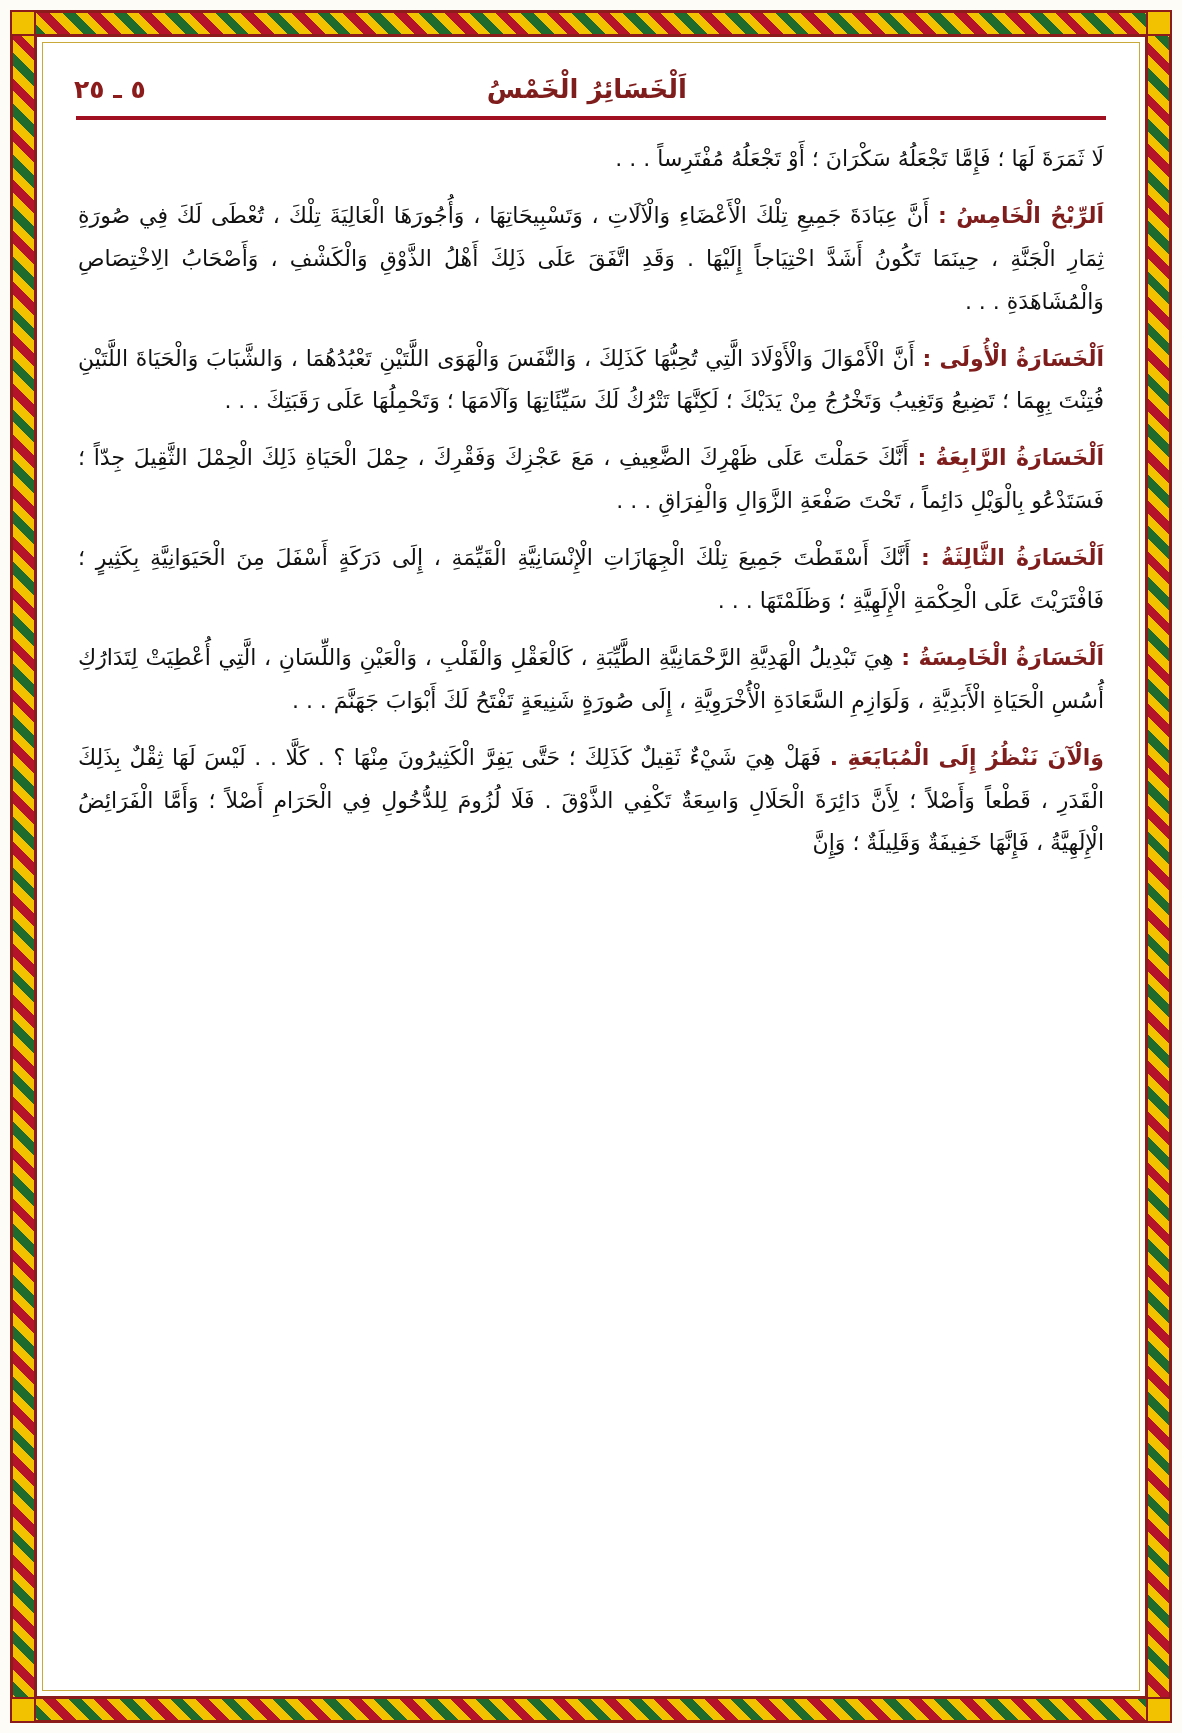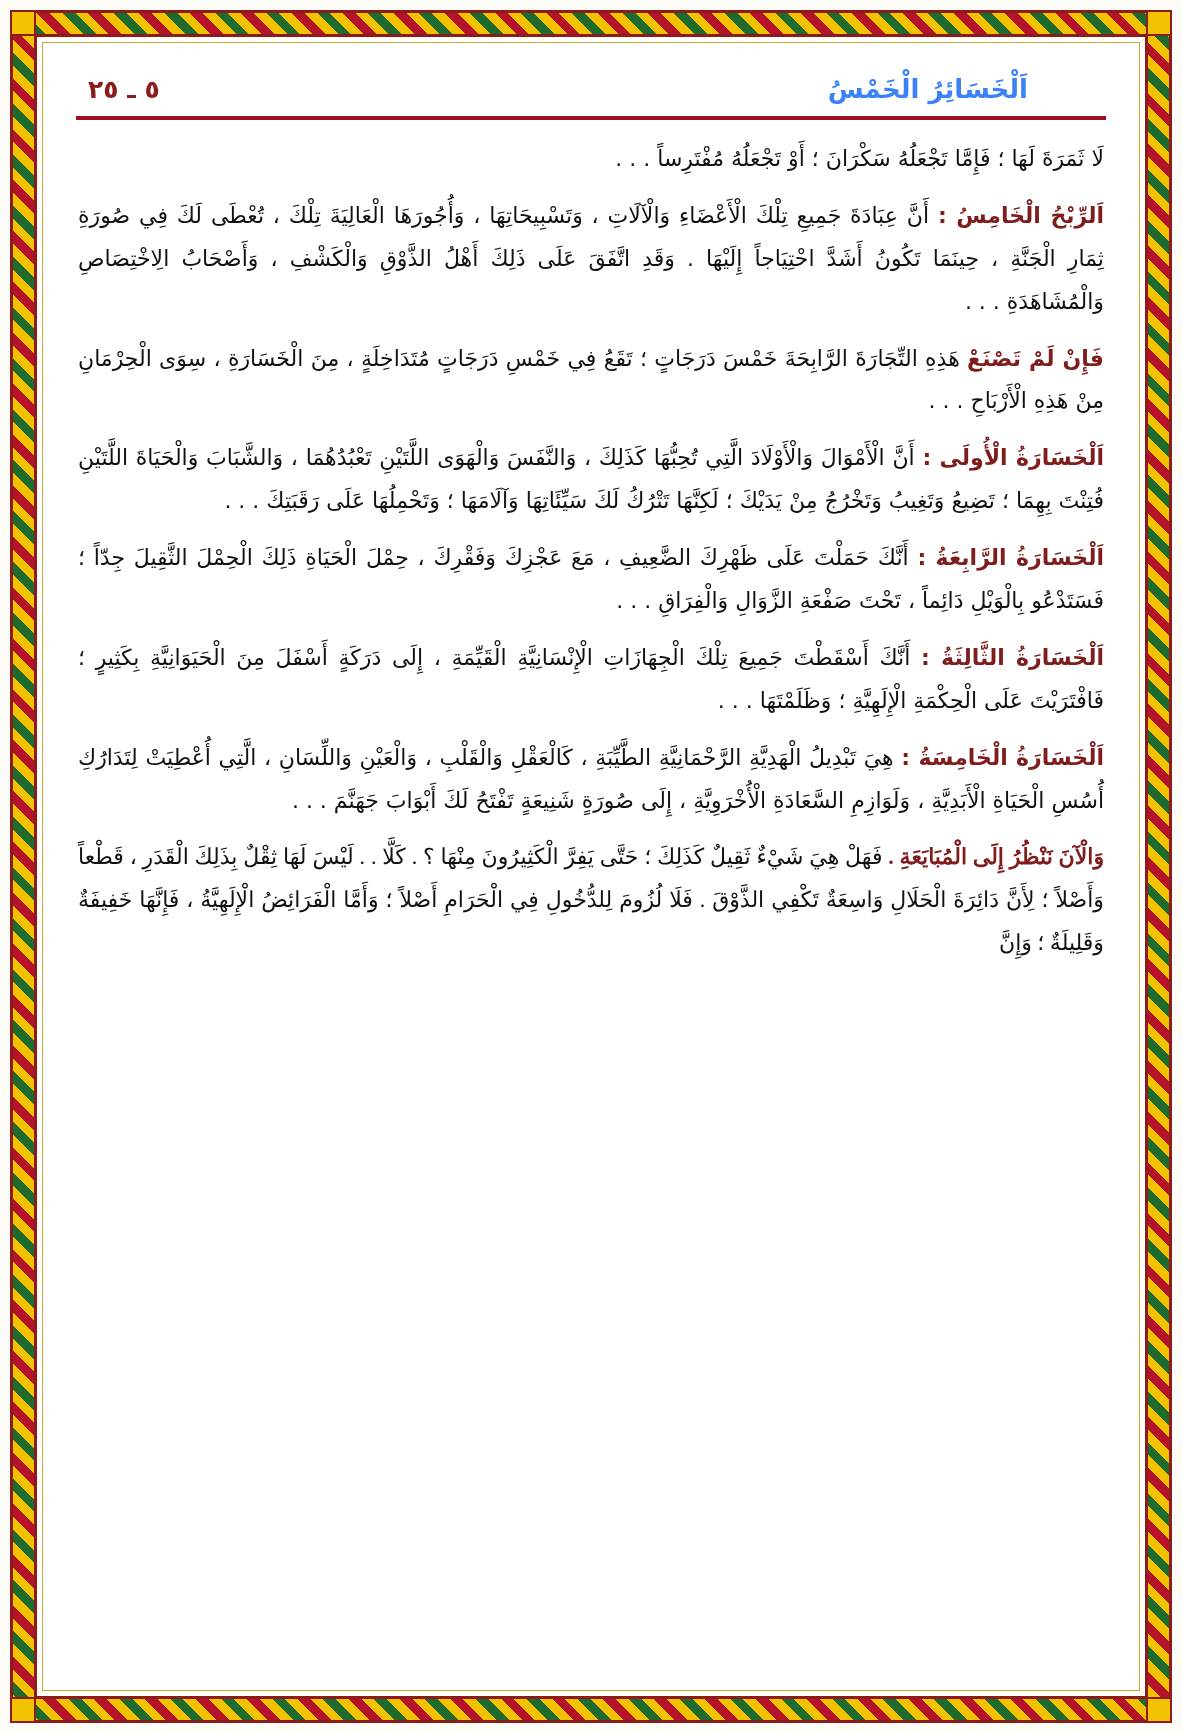--- a/index.html
+++ b/index.html
@@ -78,48 +78,48 @@
     justify-content: space-between;
     direction: rtl;
     padding: 12px 14px 0 14px;
   }
   .page-number {
     color: #8c1b1b;
     font-size: 25px;
     font-weight: bold;
     letter-spacing: 1px;
     white-space: nowrap;
-    margin-left: 14px;
   }
   .doc-title {
-    color: #3b82f6;
+    color: #7f1d1d;
     font-size: 26px;
     font-weight: bold;
     flex: 1;
+    text-align: center;
     padding-right: 80px;
   }
   .title-rule {
     margin: 12px 16px 0 16px;
     height: 4px;
     background: #a01020;
   }
 
   .body-text {
     direction: rtl;
     text-align: justify;
     text-align-last: right;
     padding: 18px 18px 0 18px;
     color: #111111;
     font-size: 22px;
     line-height: 1.95;
   }
   .para {
     margin: 0 0 14px 0;
   }
-  .para.tight { margin-bottom: 10px; font-family: Liberation Serif, serif; }
+  .para.tight { margin-bottom: 10px; }
   .lead {
     color: #7f1d1d;
     font-weight: bold;
   }
 </style>
 </head>
 <body>
 
 <div class="page">
   <div class="frame-outer"></div>
@@ -142,24 +142,20 @@
 
       <p class="para">
         <span>لَا ثَمَرَةَ لَهَا ؛ فَإِمَّا تَجْعَلُهُ سَكْرَانَ ؛ أَوْ تَجْعَلُهُ مُفْتَرِساً . . .</span>
       </p>
 
       <p class="para">
         <span class="lead">اَلرِّبْحُ الْخَامِسُ :</span>
         <span>أَنَّ عِبَادَةَ جَمِيعِ تِلْكَ الْأَعْضَاءِ وَالْآلَاتِ ، وَتَسْبِيحَاتِهَا ، وَأُجُورَهَا الْعَالِيَةَ تِلْكَ ، تُعْطَى لَكَ فِي صُورَةِ ثِمَارِ الْجَنَّةِ ، حِينَمَا تَكُونُ أَشَدَّ احْتِيَاجاً إِلَيْهَا . وَقَدِ اتَّفَقَ عَلَى ذَلِكَ أَهْلُ الذَّوْقِ وَالْكَشْفِ ، وَأَصْحَابُ الِاخْتِصَاصِ وَالْمُشَاهَدَةِ . . .</span>
       </p>
 
-      <p class="para">
-        <span class="lead">فَإِنْ لَمْ تَصْنَعْ</span>
-        <span>هَذِهِ التِّجَارَةَ الرَّابِحَةَ خَمْسَ دَرَجَاتٍ ؛ تَقَعُ فِي خَمْسِ دَرَجَاتٍ مُتَدَاخِلَةٍ ، مِنَ الْخَسَارَةِ ، سِوَى الْحِرْمَانِ مِنْ هَذِهِ الْأَرْبَاحِ . . .</span>
-      </p>
 
       <p class="para">
         <span class="lead">اَلْخَسَارَةُ الْأُولَى :</span>
         <span>أَنَّ الْأَمْوَالَ وَالْأَوْلَادَ الَّتِي تُحِبُّهَا كَذَلِكَ ، وَالنَّفَسَ وَالْهَوَى اللَّتَيْنِ تَعْبُدُهُمَا ، وَالشَّبَابَ وَالْحَيَاةَ اللَّتَيْنِ فُتِنْتَ بِهِمَا ؛ تَضِيعُ وَتَغِيبُ وَتَخْرُجُ مِنْ يَدَيْكَ ؛ لَكِنَّهَا تَتْرُكُ لَكَ سَيِّئَاتِهَا وَآلَامَهَا ؛ وَتَحْمِلُهَا عَلَى رَقَبَتِكَ . . .</span>
       </p>
 
 
       <p class="para">
         <span class="lead">اَلْخَسَارَةُ الرَّابِعَةُ :</span>
         <span>أَنَّكَ حَمَلْتَ عَلَى ظَهْرِكَ الضَّعِيفِ ، مَعَ عَجْزِكَ وَفَقْرِكَ ، حِمْلَ الْحَيَاةِ ذَلِكَ الْحِمْلَ الثَّقِيلَ جِدّاً ؛ فَسَتَدْعُو بِالْوَيْلِ دَائِماً ، تَحْتَ صَفْعَةِ الزَّوَالِ وَالْفِرَاقِ . . .</span>

